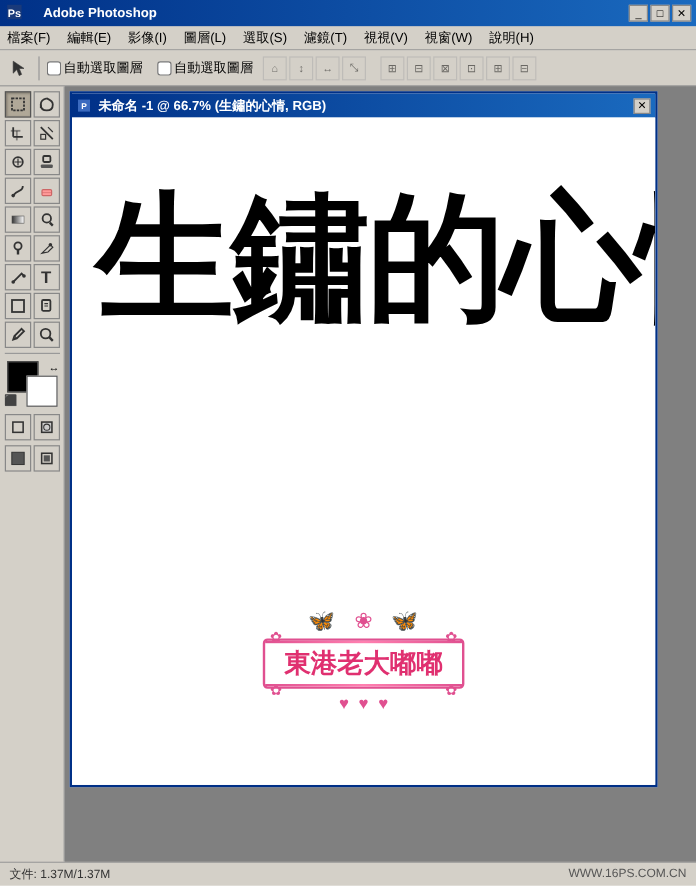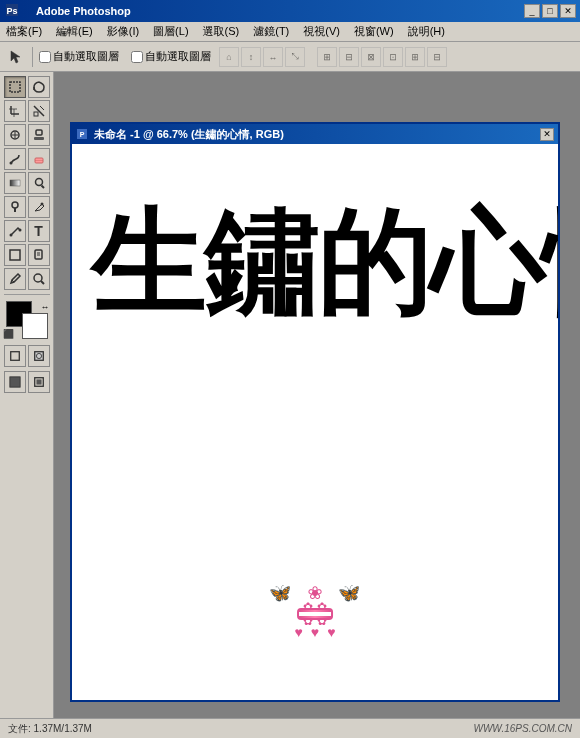--- a/index.html
+++ b/index.html
@@ -239,23 +239,22 @@
       margin-top: 2px;
     }
 
     
     #doc-area {
       flex: 1;
       background: #808080;
       display: flex;
       flex-direction: column;
       align-items: flex-start;
-      padding: 16px;
+      padding: 4px;
       overflow: hidden;
-      justify-content: flex-end;
     }
     #doc-window {
       background: white;
       border: 2px solid #003087;
       width: 490px;
       height: 580px;
       display: flex;
       flex-direction: column;
       position: relative;
     }
@@ -376,21 +375,20 @@
       gap: 24px;
     }
     .status-left {
       flex: 1;
       font-size: 10px;
       color: #333;
     }
     .status-watermark {
       font-size: 10px;
       color: #555;
-      font-style: italic;
     }
   </style>
 </head>
 <body>
 
 <div id="title-bar">
   <div class="app-icon">
     <svg width="14" height="14" viewBox="0 0 14 14">
       <rect x="1" y="1" width="12" height="12" fill="#1a3a7a"></rect>
       <text x="7" y="11" text-anchor="middle" fill="white" font-size="9" font-weight="bold">Ps</text>
@@ -651,20 +649,21 @@
 
             <div class="sub-border">
               
               <span class="corner-deco tl">✿</span>
               <span class="corner-deco tr">✿</span>
               <span class="corner-deco bl">✿</span>
               <span class="corner-deco br">✿</span>
               
               <div style="position:absolute;top:0;left:0;right:0; height:2px; background: linear-gradient(to right, #e05090, #ff80b0, #e05090);"></div>
               <div style="position:absolute;bottom:0;left:0;right:0; height:2px; background: linear-gradient(to right, #e05090, #ff80b0, #e05090);"></div>
+              <span class="sub-text">東港老大嘟嘟</span>
             </div>
 
             <div class="sub-deco-bottom">
               <span>♥</span>
               <span>♥</span>
               <span>♥</span>
             </div>
           </div>
         </div>
       </div>

